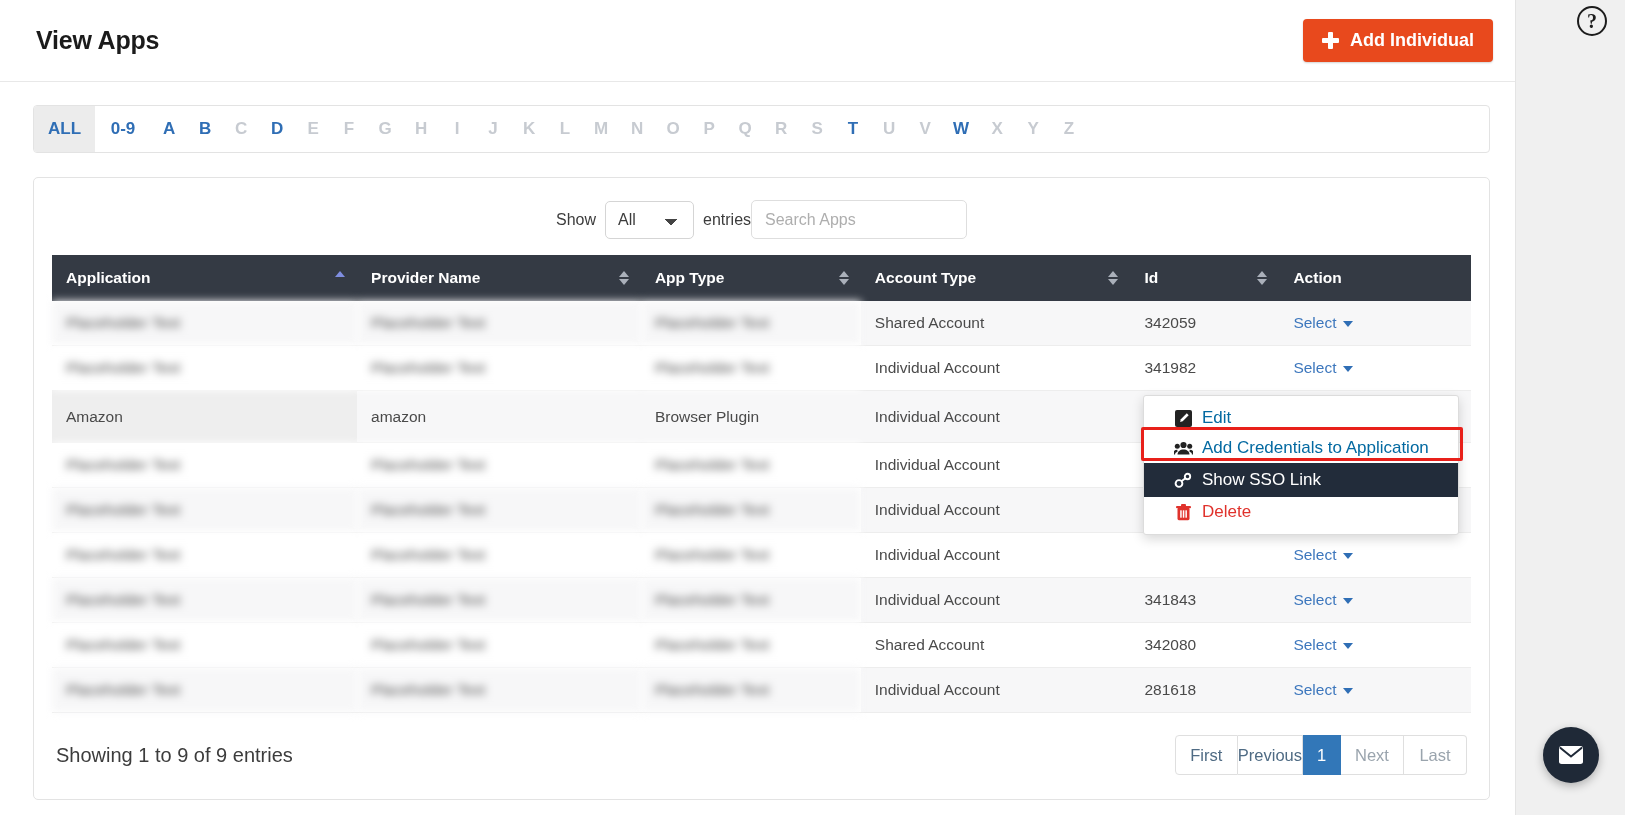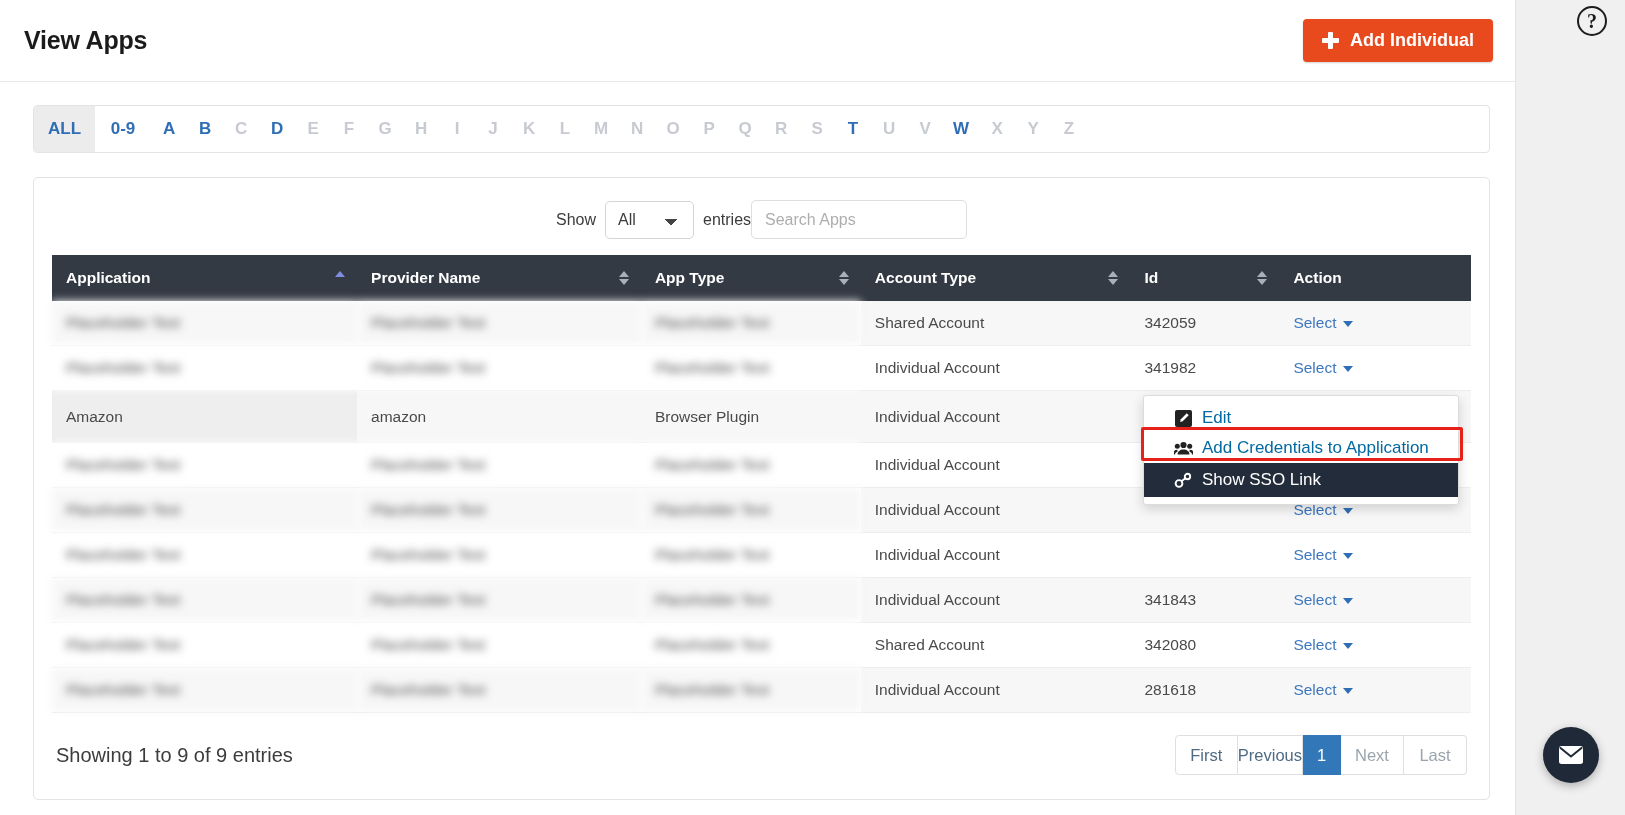--- a/index.html
+++ b/index.html
@@ -39,21 +39,21 @@
     position: absolute; top: 0; left: 0;
     width: 1515px; height: 815px;
     background: #fff;
     overflow: hidden;
   }
 
   
   .page-header {
     position: relative;
     height: 82px;
-    padding: 0 22px 0 24px;
+    padding: 0 22px 0 36px;
     display: flex; align-items: center; justify-content: space-between;
     border-bottom: 1px solid #e8e8e8;
     background: #fff;
   }
   .page-title {
     font-size: 25px; font-weight: bold; color: #1b1b1b;
     letter-spacing: -0.2px;
   }
   .btn-add {
     display: inline-flex; align-items: center; gap: 11px;
@@ -465,20 +465,33 @@
         <div class="menu-item sel">
           <span class="mi-icon">
             <svg width="19" height="17" viewBox="0 0 19 17">
               <circle cx="5" cy="11.5" r="3.4" fill="none" stroke="#fff" stroke-width="1.9"></circle>
               <circle cx="13.5" cy="4.5" r="2.7" fill="none" stroke="#fff" stroke-width="1.9"></circle>
               <path d="M7.4 9.3 L11.4 6.3" stroke="#fff" stroke-width="1.9"></path>
             </svg>
           </span>
           <span>Show SSO Link</span>
         </div>
+        <div class="menu-item danger">
+          <span class="mi-icon">
+            <svg width="15" height="17" viewBox="0 0 15 17">
+              <rect x="1.5" y="3.8" width="12" height="12.4" rx="1.4" fill="#e0322c"></rect>
+              <rect x="0" y="2" width="15" height="2.2" rx="1" fill="#e0322c"></rect>
+              <rect x="5" y="0" width="5" height="2.4" rx="1" fill="#e0322c"></rect>
+              <rect x="4.2" y="6.3" width="1.5" height="7.4" fill="#fff"></rect>
+              <rect x="6.8" y="6.3" width="1.5" height="7.4" fill="#fff"></rect>
+              <rect x="9.4" y="6.3" width="1.5" height="7.4" fill="#fff"></rect>
+            </svg>
+          </span>
+          <span>Delete</span>
+        </div>
       </div>
     <div class="menu-sel-box"></div>
 
   </div>
 
   <div class="chat-fab">
     <svg width="26" height="20" viewBox="0 0 26 20">
       <rect x="1" y="1" width="24" height="18" rx="2.5" fill="#fff"></rect>
       <path d="M2.5 3 L13 11.5 L23.5 3" stroke="#1f2937" stroke-width="2" fill="none" stroke-linecap="round"></path>
     </svg>

